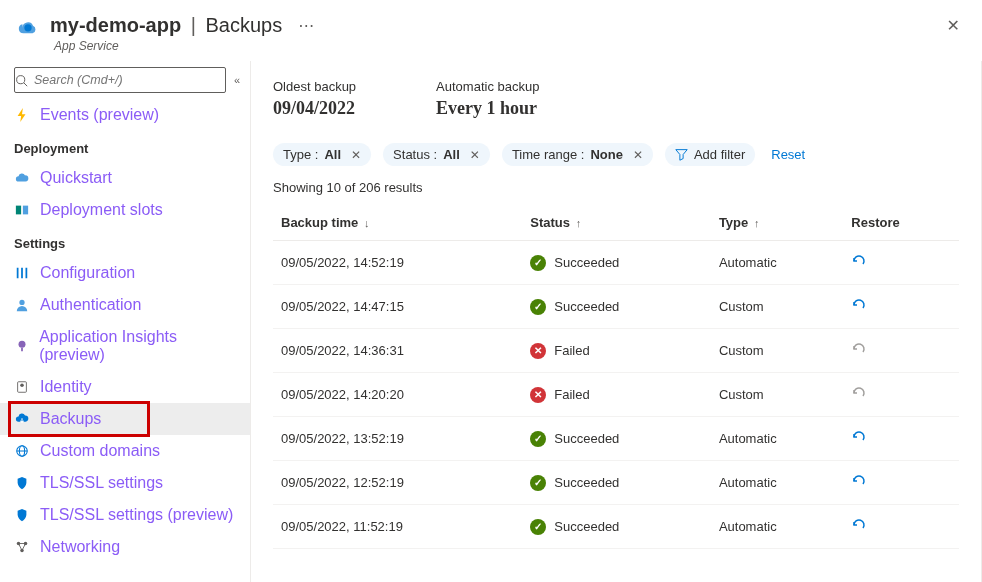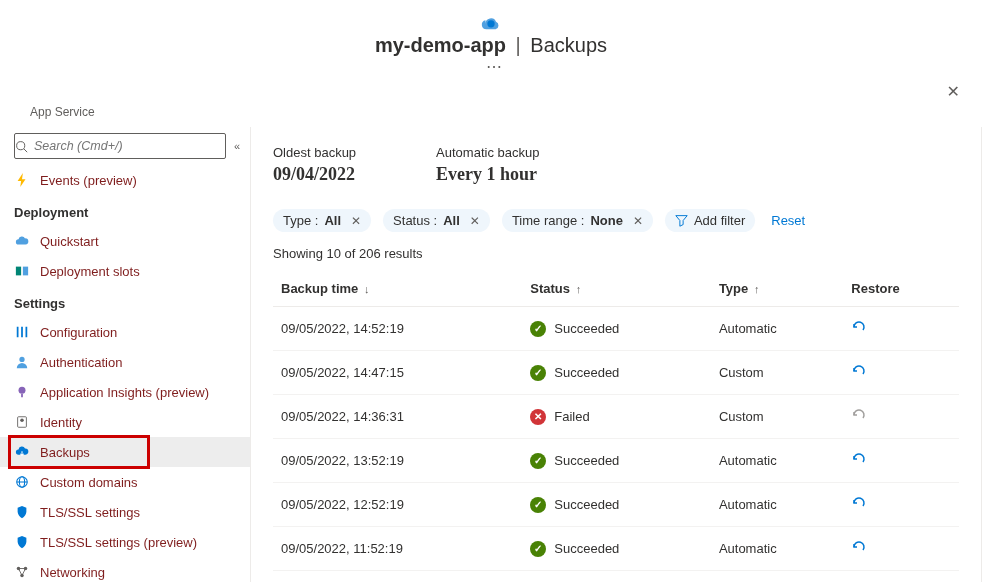--- a/index.html
+++ b/index.html
@@ -9,38 +9,39 @@
     color: #323130;
     background: #fff;
     width: 982px;
     height: 582px;
     overflow: hidden;
   }
   .header {
     display: flex;
     align-items: center;
     padding: 10px 16px 0 16px;
-    flex-direction: column;
+    gap: 10px;
   }
   .header .app-icon {
     width: 24px; height: 24px;
     display: inline-flex; align-items: center; justify-content: center;
     font-size: 20px;
   }
   .header .title { font-size: 20px; font-weight: 600; }
   .header .title .light { font-weight: 400; color: #323130; }
   .header .divider { color: #605e5c; font-weight: 400; margin: 0 4px; }
   .header .ellipsis { color: #605e5c; font-size: 16px; padding-left: 6px; cursor: pointer; }
   .header .close {
     margin-left: auto; font-size: 16px; color: #605e5c; cursor: pointer;
     padding: 6px;
   }
   .subtitle {
-    font-size: 12px; color: #605e5c; padding-left: 30px; margin-top: -2px;
+    font-size: 12px; color: #605e5c; padding-left: 54px; margin-top: -2px;
     margin-bottom: 8px;
+    font-style: italic;
   }
 
   .layout { display: flex; height: calc(582px - 56px); }
   .sidebar {
     width: 251px;
     border-right: 1px solid #edebe9;
     position: relative;
     overflow-y: auto;
     padding-bottom: 8px;
   }
@@ -67,22 +68,22 @@
   }
   .chev-collapse {
     font-size: 11px; color: #605e5c; cursor: pointer;
   }
 
   .nav-item {
     display: flex; align-items: center;
     gap: 10px;
     padding: 7px 14px;
     cursor: pointer;
-    font-size: 13px;
-    color: #7f1d1d;
+    font-size: 16px;
+    color: #8b5cf6;
   }
   .nav-item.active { background: #ededed; }
   .nav-item .ico { width: 16px; height: 16px; display:inline-flex; align-items:center; justify-content:center; font-size:14px; }
   .nav-group {
     font-weight: 600;
     padding: 10px 14px 6px;
     font-size: 13px;
   }
 
   .highlight-box {
@@ -418,20 +419,36 @@
             </td>
             <td>Custom</td>
             <td><span class="restore-icon disabled">
                 <svg width="16" height="16" viewBox="0 0 16 16">
                   <path d="M3 8a5 5 0 119 3" fill="none" stroke="currentColor" stroke-width="1.5"></path>
                   <path d="M3 5v3h3" fill="none" stroke="currentColor" stroke-width="1.5"></path>
                 </svg>
               </span></td>
           </tr>
           <tr>
+            <td>09/05/2022, 14:20:20</td>
+            <td>
+              <div class="status-cell">
+                <span class="status-icon fail">✕</span>
+                <span>Failed</span>
+              </div>
+            </td>
+            <td>Custom</td>
+            <td><span class="restore-icon disabled">
+                <svg width="16" height="16" viewBox="0 0 16 16">
+                  <path d="M3 8a5 5 0 119 3" fill="none" stroke="currentColor" stroke-width="1.5"></path>
+                  <path d="M3 5v3h3" fill="none" stroke="currentColor" stroke-width="1.5"></path>
+                </svg>
+              </span></td>
+          </tr>
+          <tr>
             <td>09/05/2022, 13:52:19</td>
             <td>
               <div class="status-cell">
                 <span class="status-icon ok">✓</span>
                 <span>Succeeded</span>
               </div>
             </td>
             <td>Automatic</td>
             <td><span class="restore-icon">
                 <svg width="16" height="16" viewBox="0 0 16 16">

